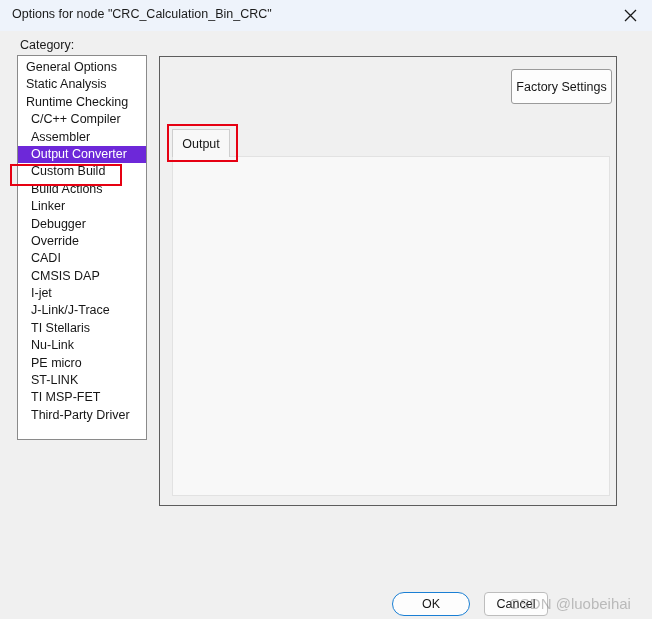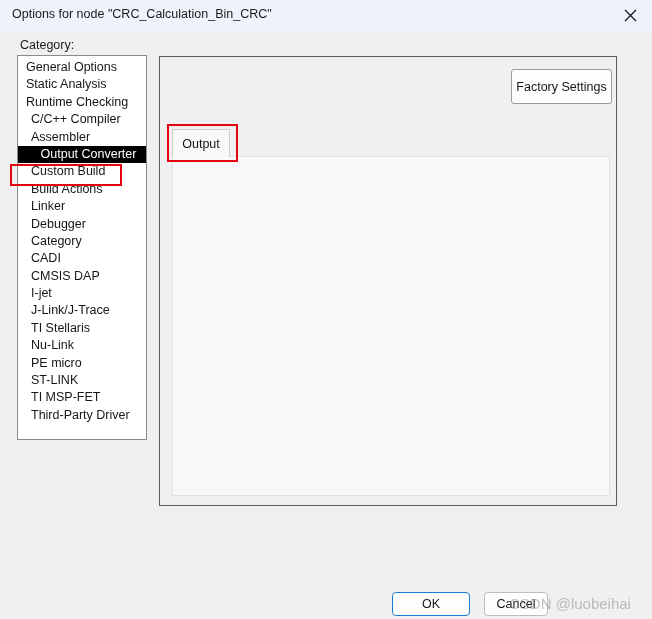--- a/index.html
+++ b/index.html
@@ -74,23 +74,22 @@
     height: 17.4px;
     line-height: 17.4px;
     font-size: 12.5px;
     color: #161616;
     padding-left: 8px;
     white-space: nowrap;
     cursor: default;
   }
   .cat-item.indent { padding-left: 13px; }
   .cat-item.selected {
-    background: #000000;
+    background: #6d28d9;
     color: #ffffff;
-    text-align: center;
   }
 
   
   #options-panel {
     position: absolute;
     left: 159px; top: 56px;
     width: 458px; height: 450px;
     background: #f0f0f0;
     border: 1px solid #5d5d5d;
     box-sizing: border-box;
@@ -244,21 +243,21 @@
   #annot-category { left: 10px; top: 164px; width: 112px; height: 22px; }
   #annot-tab { left: 167px; top: 124px; width: 71px; height: 38px; }
 
   
   #ok-button {
     position: absolute;
     left: 392px; top: 592px;
     width: 78px; height: 24px;
     background: #fdfdfd;
     border: 1px solid #1a7fd4;
-    border-radius: 4px;
+    border-radius: 12px;
     box-sizing: border-box;
     font-size: 12.5px;
     color: #161616;
     display: flex;
     align-items: center;
     justify-content: center;
     cursor: default;
   }
   #cancel-button {
     position: absolute;
@@ -306,21 +305,21 @@
     <div class="cat-item">General Options</div>
     <div class="cat-item">Static Analysis</div>
     <div class="cat-item">Runtime Checking</div>
     <div class="cat-item indent">C/C++ Compiler</div>
     <div class="cat-item indent">Assembler</div>
     <div class="cat-item indent selected">Output Converter</div>
     <div class="cat-item indent">Custom Build</div>
     <div class="cat-item indent">Build Actions</div>
     <div class="cat-item indent">Linker</div>
     <div class="cat-item indent">Debugger</div>
-    <div class="cat-item indent">Category</div>
+    <div class="cat-item indent">Override</div>
     <div class="cat-item indent">CADI</div>
     <div class="cat-item indent">CMSIS DAP</div>
     <div class="cat-item indent">I-jet</div>
     <div class="cat-item indent">J-Link/J-Trace</div>
     <div class="cat-item indent">TI Stellaris</div>
     <div class="cat-item indent">Nu-Link</div>
     <div class="cat-item indent">PE micro</div>
     <div class="cat-item indent">ST-LINK</div>
     <div class="cat-item indent">TI MSP-FET</div>
     <div class="cat-item indent">Third-Party Driver</div>

